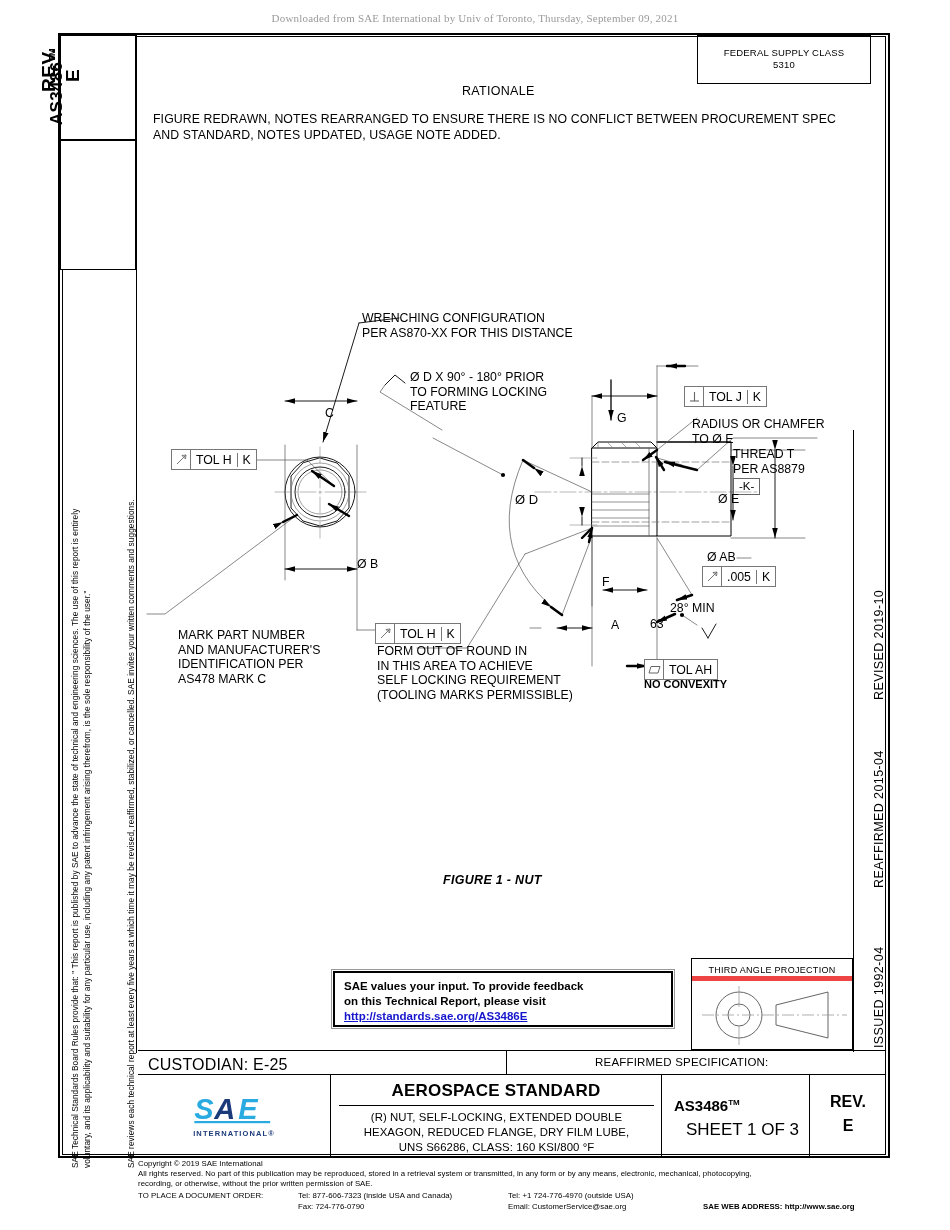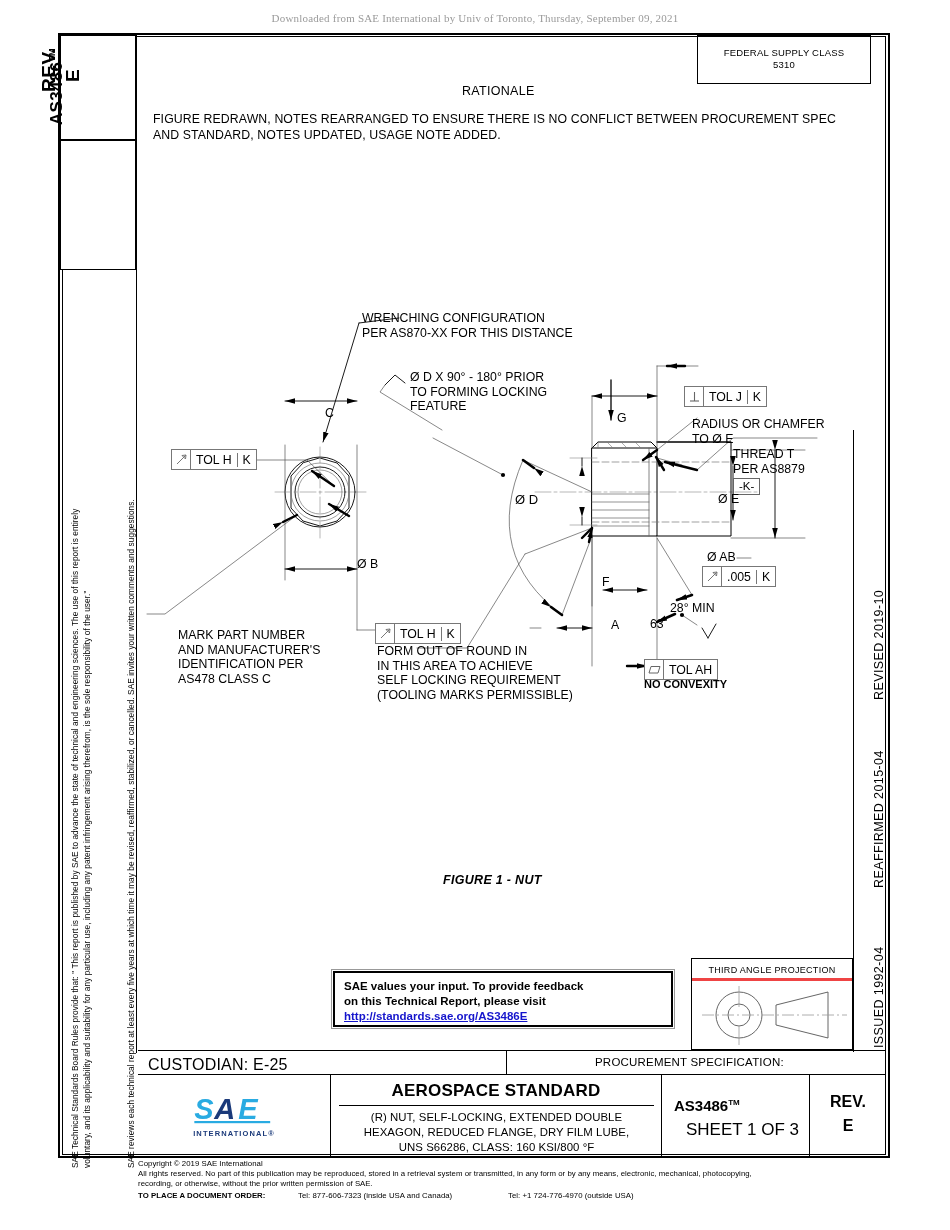--- a/index.html
+++ b/index.html
@@ -167,21 +167,21 @@
   
   #tap-box {
     left: 691px; top: 958px;
     width: 162px; height: 92px;
     border: 1px solid #000;
     box-sizing: border-box;
   }
   #tap-title {
     position: absolute; left: 0; top: 0;
     width: 160px; height: 22px;
-    border-bottom: 3px solid #ef4444;
+    border-bottom: 5px solid #ef4444;
     box-sizing: border-box;
     text-align: center;
     font-size: 9px;
     padding-top: 6px;
     letter-spacing: .3px;
   }
 
   
   #cust-strip {
     left: 138px; top: 1050px;
@@ -271,21 +271,21 @@
   #footer {
     left: 138px; top: 1159px; width: 760px;
     font-size: 7.8px;
     line-height: 10.2px;
     letter-spacing: .03px;
   }
   #footer .order-row {
     display: flex;
     margin-top: 1px;
   }
-  #footer .ord-label { font-weight: bold; width: 160px; }
+  #footer .ord-label { font-weight: normal; width: 160px; }
   #footer .ord-c1 { width: 210px; }
   #footer .ord-c2 { width: 195px; }
   #footer .ord-c3 { font-weight: bold; }
 </style>
 </head>
 <body>
 
 <div class="abs" id="dl-banner">Downloaded from SAE International by Univ of Toronto, Thursday, September 09, 2021</div>
 
 <div class="abs" id="outer-frame"></div>
@@ -490,21 +490,21 @@
 <div class="abs" style="left:410px; top:370px; font-size:12.3px; line-height:14.6px;">
   <div>Ø D X 90° - 180° PRIOR</div>
   <div>TO FORMING LOCKING</div>
   <div>FEATURE</div>
 </div>
 
 <div class="abs" style="left:178px; top:628px; font-size:12.3px; line-height:14.6px;">
   <div>MARK PART NUMBER</div>
   <div>AND MANUFACTURER'S</div>
   <div>IDENTIFICATION PER</div>
-  <div>AS478 CLASS C</div>
+  <div>AS478 MARK C</div>
 </div>
 
 <div class="abs" style="left:377px; top:644px; font-size:12.3px; line-height:14.6px;">
   <div>FORM OUT OF ROUND IN</div>
   <div>IN THIS AREA TO ACHIEVE</div>
   <div>SELF LOCKING REQUIREMENT</div>
   <div>(TOOLING MARKS PERMISSIBLE)</div>
 </div>
 
 <div class="abs" style="left:692px; top:417px; font-size:12.3px; line-height:14.6px;">
@@ -605,21 +605,21 @@
       <line x1="10" y1="34" x2="155" y2="34"></line>
       <line x1="47" y1="26" x2="47" y2="5" stroke-dasharray="0"></line>
       <line x1="47" y1="45" x2="47" y2="64" stroke-dasharray="0"></line>
     </g>
   </svg>
 </div>
 
 <div class="abs" id="cust-strip"></div>
 <div class="abs" id="cust-div"></div>
 <div class="abs" id="cust-text">CUSTODIAN: E-25</div>
-<div class="abs" id="proc-text">PROCUREMENT SPECIFICATION:</div>
+<div class="abs" id="proc-text">REAFFIRMED SPECIFICATION:</div>
 
 <div class="abs" id="title-block">
 
   <div class="tb-cell" id="tb-logo">
     <div id="sae-logo-wrap">
       <svg width="80" height="30" viewBox="0 0 80 30">
         <text x="0" y="25" font-family="Liberation Sans, sans-serif" font-size="29" font-weight="bold" font-style="italic" fill="#29ABE2">S</text>
         <text x="20" y="25" font-family="Liberation Sans, sans-serif" font-size="29" font-weight="bold" font-style="italic" fill="#1B3A7A">A</text>
         <text x="44" y="25" font-family="Liberation Sans, sans-serif" font-size="29" font-weight="bold" font-style="italic" fill="#29ABE2">E</text>
         <rect x="0" y="27" width="76" height="2.2" fill="#29ABE2"></rect>
@@ -653,13 +653,19 @@
 
 <div class="abs" id="footer">
   <div>Copyright © 2019 SAE International</div>
   <div>All rights reserved. No part of this publication may be reproduced, stored in a retrieval system or transmitted, in any form or by any means, electronic, mechanical, photocopying,</div>
   <div>recording, or otherwise, without the prior written permission of SAE.</div>
   <div class="order-row">
     <span class="ord-label">TO PLACE A DOCUMENT ORDER:</span>
     <span class="ord-c1">Tel: 877-606-7323 (inside USA and Canada)</span>
     <span class="ord-c2">Tel: +1 724-776-4970 (outside USA)</span>
   </div>
+  <div class="order-row">
+    <span class="ord-label"></span>
+    <span class="ord-c1">Fax: 724-776-0790</span>
+    <span class="ord-c2">Email: CustomerService@sae.org</span>
+    <span class="ord-c3">SAE WEB ADDRESS: http://www.sae.org</span>
+  </div>
 </div>
 
 </body></html>

